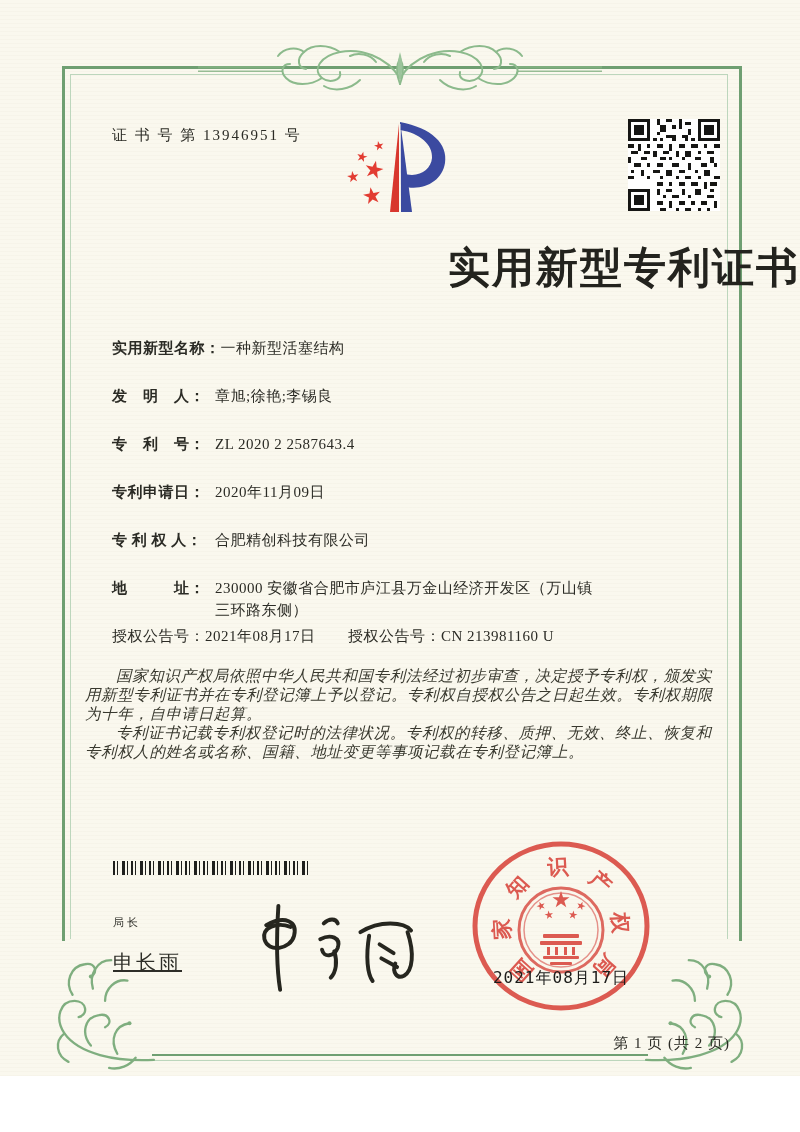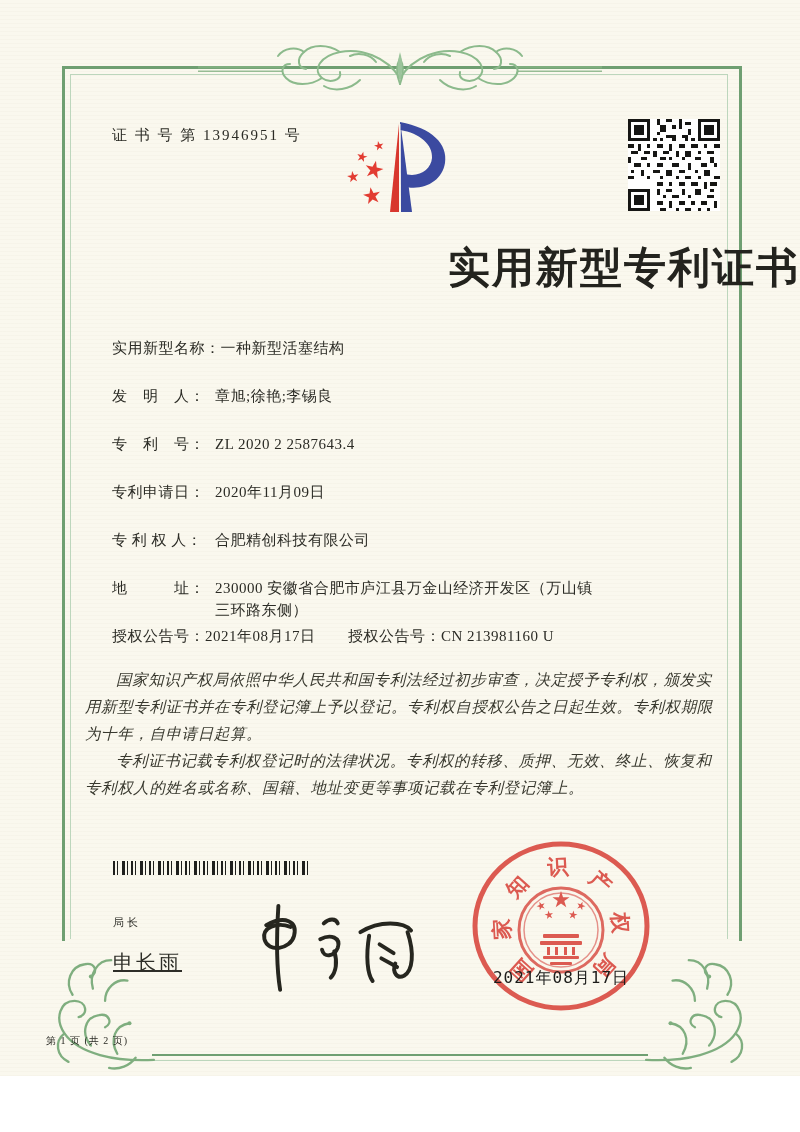--- a/index.html
+++ b/index.html
@@ -19,49 +19,49 @@
     border-top:2px solid #6f9f72; border-bottom:1px solid #bcd6bc;}
   
   .cert-no{position:absolute; left:112px; top:126px; font-size:15px; letter-spacing:2px;}
   .qr{position:absolute; left:628px; top:119px; width:92px; height:92px;}
   .logo{position:absolute; left:344px; top:116px; width:112px; height:120px;}
   .title{position:absolute; left:0; top:240px; width:800px; text-align:right;
     font-size:42px; font-weight:bold; letter-spacing:2px; color:#23231e;}
   
   .field-row{position:absolute; left:112px; width:586px; display:flex; font-size:15px;
     line-height:22px; letter-spacing:.5px;}
-  .field-label{flex:0 0 103px; white-space:pre;}
+  .field-label{flex:0 0 103px; white-space:pre;font-weight:bold;}
   .field-value{white-space:pre-line;}
   .grant-row{position:absolute; left:112px; top:627px; width:600px; font-size:15px; letter-spacing:.5px;}
   .grant-pair2{position:absolute; left:236px; top:0;}
   
   .body-text{position:absolute; left:85px; top:666px; width:634px;
-    font-size:15.5px; line-height:27px; letter-spacing:.6px; font-style:italic; color:#39392f;}
+    font-size:15.5px; line-height:19px; letter-spacing:.6px; font-style:italic; color:#39392f;}
   .body-text p{margin:0; text-indent:2em;}
   
   .barcode{position:absolute; left:113px; top:861px; width:197px; height:14px;
     background:repeating-linear-gradient(90deg,
       #20201e 0 2px, transparent 2px 4px,
       #20201e 4px 5px, transparent 5px 9px,
       #20201e 9px 12px, transparent 12px 14px,
       #20201e 14px 15px, transparent 15px 18px);}
   
   .sig-role{position:absolute; left:113px; top:915px; font-size:11px; letter-spacing:3px;
     font-family:"Liberation Sans","DejaVu Sans",sans-serif; color:#2e2e28;}
   .sig-name{position:absolute; left:113px; top:949px; font-size:20px; letter-spacing:3px;
     font-family:"Liberation Sans","DejaVu Sans",sans-serif; color:#2e2e28;text-decoration:underline;}
   .sig-script{position:absolute; left:233px; top:898px; width:192px; height:98px;}
   
   .seal{position:absolute; left:470px; top:840px; width:182px; height:172px;}
   .seal-date{position:absolute; left:478px; top:968px; width:166px; text-align:center;
     font-size:16px; letter-spacing:1px; color:#1c1c1a;
     font-family:"DejaVu Sans Mono","Liberation Mono",monospace; z-index:3;}
   
-  .page-indicator{position:absolute; left:0; top:1034px; width:730px; text-align:left;
-    font-size:10px; letter-spacing:1px;padding-left:46px;}
+  .page-indicator{position:absolute; left:0; top:1034px; width:730px; text-align:right;
+    font-size:15px; letter-spacing:1px;}
   .back-note{position:absolute; left:0; top:1078px; width:770px; text-align:center;
     font-size:15.5px; font-style:italic; letter-spacing:2px; color:#39392f;}
   
   .garland{position:absolute; left:198px; top:36px; width:404px; height:60px;}
   .flourish-left{position:absolute; left:44px; top:948px; width:112px; height:122px;}
   .flourish-right{position:absolute; left:644px; top:948px; width:112px; height:122px; transform:scaleX(-1);}
 </style>
 </head>
 <body>
 

